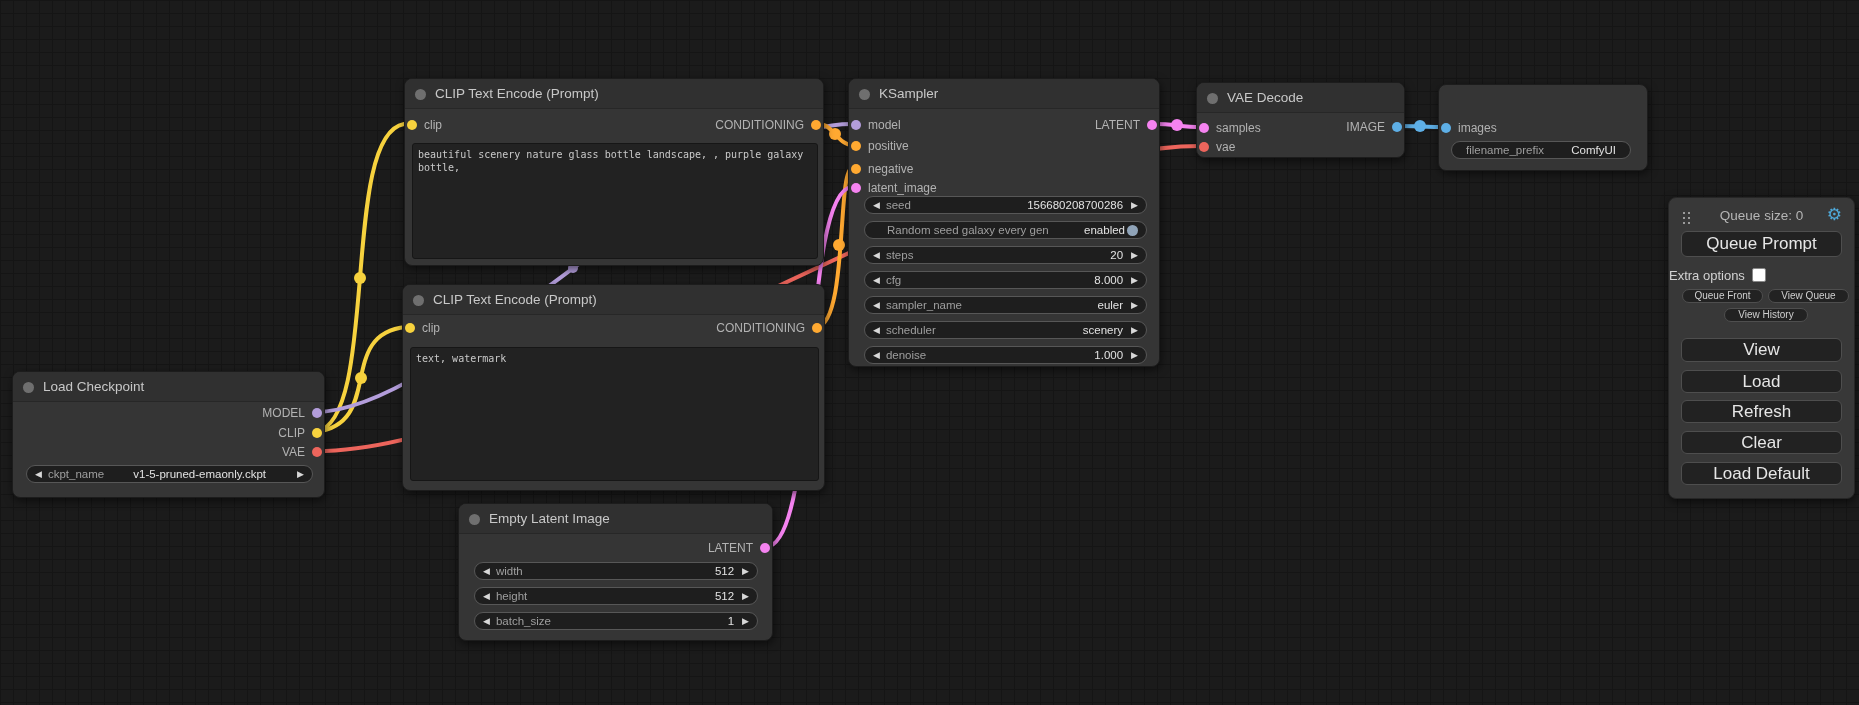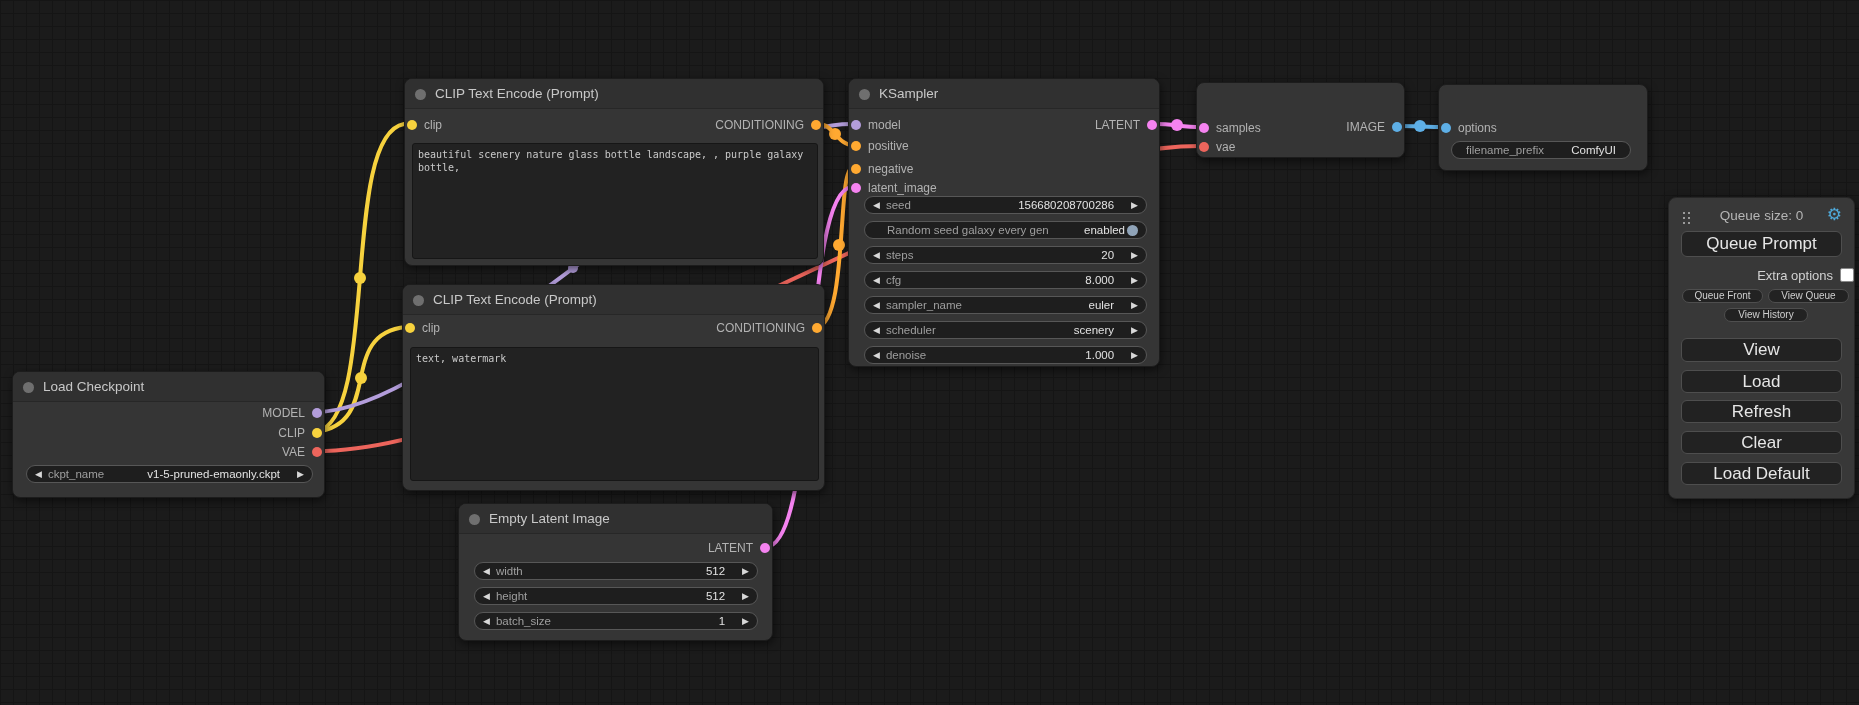--- a/index.html
+++ b/index.html
@@ -32,22 +32,22 @@
   .dot{width:10px;height:10px;border-radius:50%;flex:none;}
   .srow.in .slabel{margin-left:7px;}
   .srow.out .slabel{margin-right:7px;}
   .widget{
     position:absolute;height:18px;background:#1e1e1e;border:1px solid #575757;
     border-radius:10px;box-sizing:border-box;display:flex;align-items:center;
     font-size:11.5px;color:#9f9f9f;padding:0 8px;overflow:hidden;white-space:nowrap;
   }
   .warr{font-size:9px;color:#d8d8d8;flex:none;line-height:16px;cursor:pointer;}
   .wlabel{margin:0 6px;flex:none;}
-  .wvalue{flex:1;text-align:right;color:#e2e2e2;margin-right:17px;}
-  .wvalue.center{}
+  .wvalue{flex:1;text-align:right;color:#e2e2e2;margin-right:8px;}
+  .wvalue.center{text-align:center;}
   .toggle{width:11px;height:11px;border-radius:50%;flex:none;margin-left:2px;}
   .ta{
     position:absolute;background:#222222;border:1px solid #161616;border-radius:3px;
     color:#c9c9c9;font-family:"DejaVu Sans Mono",monospace;font-size:10px;line-height:13px;
     resize:none;outline:none;padding:4px 5px;box-sizing:border-box;
   }
 
   .panel{
     position:absolute;z-index:3;background:#383838;border:1px solid #262626;border-radius:8px;
     box-shadow:1px 3px 10px rgba(0,0,0,.6);box-sizing:border-box;
@@ -55,21 +55,21 @@
   .phead{position:absolute;top:10px;left:0;right:0;text-align:center;color:#b5b5b5;font-size:13.5px;}
   .drag{position:absolute;left:14px;top:14px;width:2px;height:2px;background:#9a9a9a;
         box-shadow:0 0 0 0 #9a9a9a,5px 0 0 0 #9a9a9a,0 5px 0 0 #9a9a9a,5px 5px 0 0 #9a9a9a,0 10px 0 0 #9a9a9a,5px 10px 0 0 #9a9a9a;}
   .gear{position:absolute;right:12px;top:6px;font-size:17px;cursor:pointer;}
   .pbtn{
     position:absolute;left:12px;right:12px;background:#222222;border:1px solid #4e4e4e;border-radius:6px;
     color:#e6e6e6;text-align:center;cursor:pointer;box-sizing:border-box;
     font-size:17px;
   }
   .pbtn.small{font-size:10px;border-radius:8px;color:#cfcfcf;}
-  .extra{position:absolute;left:0;right:0;text-align:right;color:#d2d2d2;font-size:13px;}
+  .extra{position:absolute;left:0;right:0;text-align:left;color:#d2d2d2;font-size:13px;}
   .chk{display:inline-block;width:12px;height:12px;background:#ffffff;border:1px solid #888;border-radius:2px;vertical-align:-2px;margin-left:7px;cursor:pointer;}
 </style>
 </head>
 <body>
 
 <svg class="wires" width="1859" height="705">
   <path d="M316,432 C380,420 340,135 404,124" stroke="#F7D23E"></path>
   <path d="M316,432 C385,423 336,334 406,327" stroke="#F7D23E"></path>
   <path d="M315,412 C450,412 690,124 852,124" stroke="#B39DDB"></path>
   <path d="M316,451 C550,451 950,146 1200,146" stroke="#ED655C"></path>
@@ -224,38 +224,39 @@
   </div>
   <div class="widget" style="left:15px;top:267px;width:283px">
     <span class="warr">◀</span>
     <span class="wlabel">denoise</span>
     <span class="wvalue">1.000</span>
     <span class="warr">▶</span>
   </div>
 </div>
 
 <div class="node" style="left:1196px;top:82px;width:209px;height:76px">
+  <div class="ntitle"><span class="tdot"></span><span>VAE Decode</span></div>
   <div class="srow in" style="top:35px">
       <span class="dot" style="background: rgb(245, 131, 240);"></span>
       <span class="slabel">samples</span>
     </div>
   <div class="srow out" style="top:34px">
       <span class="dot" style="background: rgb(94, 175, 230);"></span>
       <span class="slabel">IMAGE</span>
     </div>
   <div class="srow in" style="top:54px">
       <span class="dot" style="background: rgb(237, 101, 92);"></span>
       <span class="slabel">vae</span>
     </div>
 </div>
 
 <div class="node" style="left:1438px;top:84px;width:210px;height:87px">
   <div class="srow in" style="top:33px">
       <span class="dot" style="background: rgb(94, 175, 230);"></span>
-      <span class="slabel">options</span>
+      <span class="slabel">images</span>
     </div>
   <div class="widget" style="left:12px;top:56px;width:180px;padding:0 14px">
     <span class="wlabel" style="margin-left:0">filename_prefix</span>
     <span class="wvalue" style="margin-right:0">ComfyUI</span>
   </div>
 </div>
 
 <div class="panel" style="left:1668px;top:197px;width:187px;height:302px">
   <span class="drag"></span>
   <div class="phead">Queue size: 0</div>

